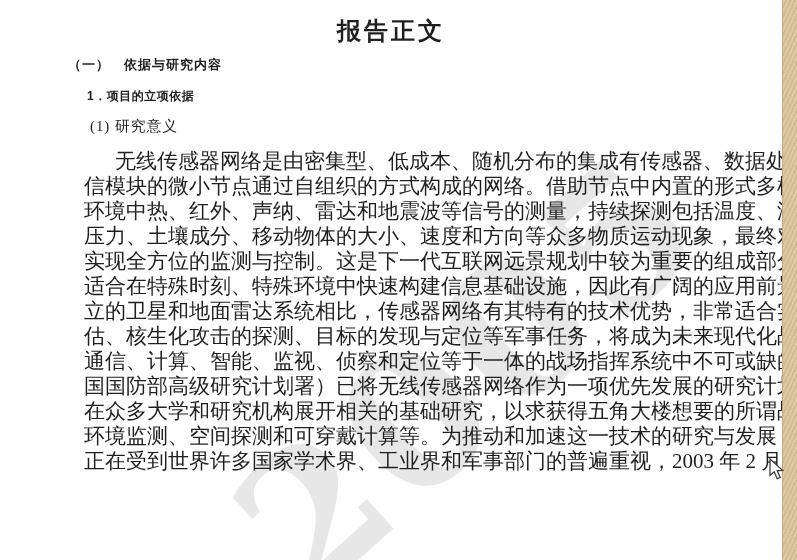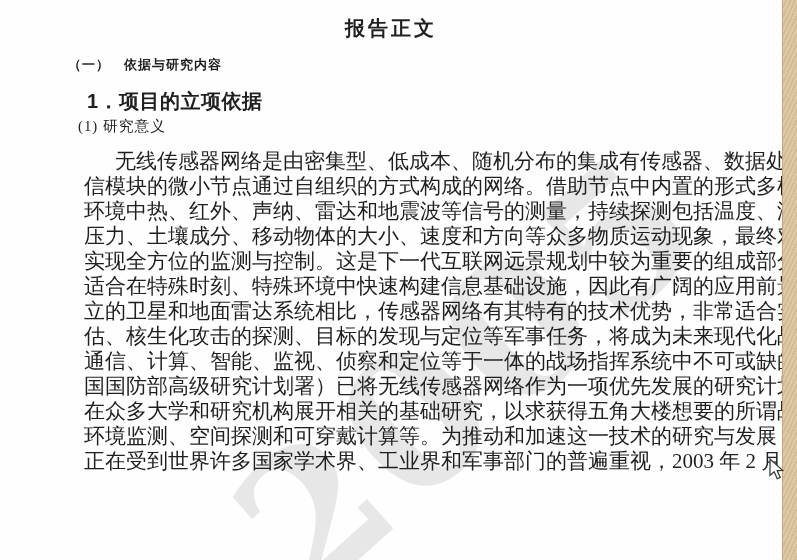--- a/index.html
+++ b/index.html
@@ -14,28 +14,28 @@
           repeating-linear-gradient(115deg, rgba(255,255,255,0.12) 0 2px, rgba(0,0,0,0.03) 2px 4px),
           #d9c29a;
         border-left:1px solid #bfa87e;box-sizing:border-box;}
   
   .watermark{position:absolute;left:150px;top:280px;width:640px;z-index:0;
              transform:rotate(-42deg);transform-origin:center;
              font-family:"DejaVu Serif",serif;font-weight:bold;
              font-size:185px;line-height:185px;letter-spacing:8px;
              color:rgba(90,90,90,0.14);text-align:center;pointer-events:none;}
   .doc-title{position:absolute;left:0;top:15px;width:782px;z-index:1;
-             text-align:center;font-size:20px;font-weight:bold;letter-spacing:3px;}
+             text-align:center;font-size:24px;font-weight:bold;letter-spacing:3px;}
   .h1{position:absolute;left:68px;top:56px;z-index:1;
       font-family:"Liberation Sans","DejaVu Sans",sans-serif;
       font-size:13px;font-weight:bold;letter-spacing:1px;}
   .h2{position:absolute;left:87px;top:88px;z-index:1;
       font-family:"Liberation Sans","DejaVu Sans",sans-serif;
-      font-size:20px;font-weight:bold;letter-spacing:0.5px;}
-  .h3{position:absolute;left:78px;top:117px;z-index:1;
+      font-size:12px;font-weight:bold;letter-spacing:0.5px;}
+  .h3{position:absolute;left:90px;top:117px;z-index:1;
       font-size:14.8px;letter-spacing:1px;}
   .body-text{position:absolute;left:84px;top:149px;width:634px;z-index:1;}
   .line{width:634px;height:25px;line-height:25px;font-size:21px;
         text-align:justify;text-align-last:justify;white-space:nowrap;}
   .line.indent{padding-left:31px;width:603px;}
   
   .cursor{position:absolute;left:769px;top:458px;width:16px;height:24px;z-index:5;}
 </style>
 </head>
 <body>

